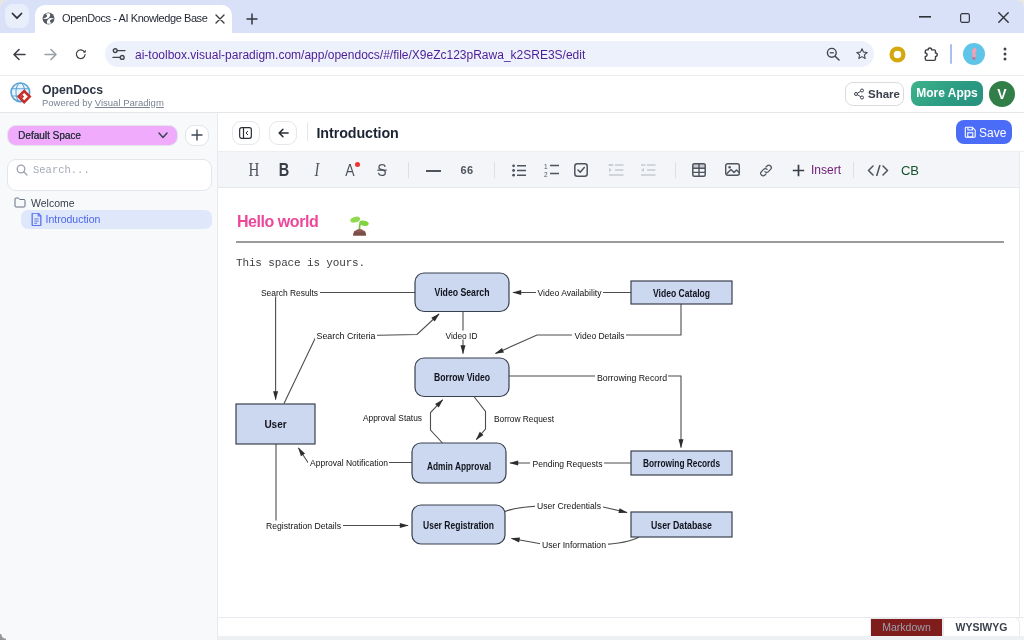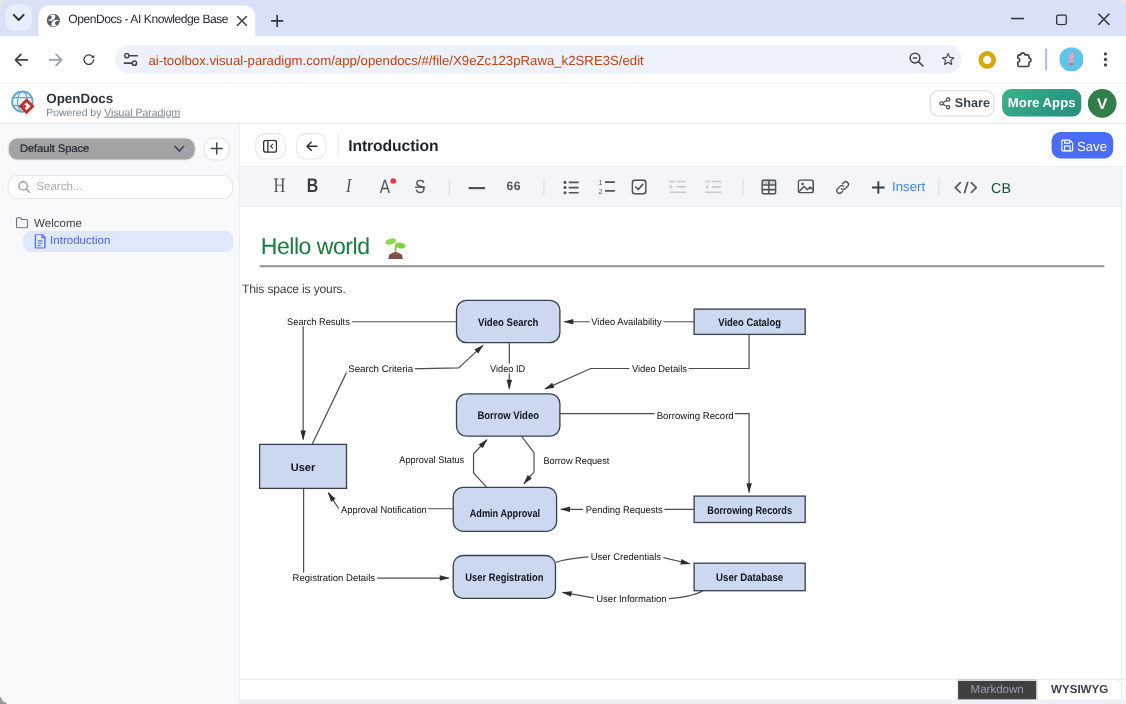--- a/index.html
+++ b/index.html
@@ -10,53 +10,53 @@
 
   
   #tabstrip { left:0; top:0; width:1024px; height:33px; background:#d8e1f7; }
   #chevbtn { left:5px; top:4px; width:24px; height:24px; border-radius:8px; background:#e9eefb; }
   #tab { left:35px; top:5px; width:197px; height:28px; background:#fff; border-radius:10px 10px 0 0; }
   #tabtitle { left:62px; top:11.5px; font-size:11px; color:#1f2430; letter-spacing:-0.42px; width:150px; overflow:hidden; white-space:nowrap; }
 
   
   #addr { left:0; top:33px; width:1024px; height:42px; background:#fff; }
   #pill { left:105px; top:41px; width:769px; height:26px; background:#ecf1fb; border-radius:13px; }
-  #url { left:135px; top:48px; font-size:12px; color:#c2410c; }
+  #url { left:135px; top:48px; font-size:12px; color:#4c1d95; }
 
   
   #apphead { left:0; top:75px; width:1024px; height:38px; background:#fff; border-top:1px solid #ebebed; border-bottom:1px solid #e7e7ea; }
   #brandname { left:42px; top:82.5px; font-size:12.2px; font-weight:bold; color:#2b3442;text-align:right; }
   #powered { left:42px; top:96.5px; font-size:9.5px; color:#7a8494;text-align:right; }
   #sharebtn { left:845px; top:82px; width:59px; height:24px; background:#fff; border:1px solid #d9dbdf; border-radius:8px; font-size:12px; font-weight:bold; color:#3c414b; }
   #moreapps { left:911px; top:81px; width:72px; height:25px; background:linear-gradient(135deg,#3db389 0%, #2b9a83 60%, #27917e 100%); border-radius:8px; color:#fff; font-size:12px; font-weight:bold; text-align:center; line-height:25px; }
   #vav { left:989px; top:81px; width:26px; height:26px; border-radius:50%; background:#317e48; color:#fff; font-size:14px; font-weight:bold; text-align:center; line-height:26px; }
 
   
   #sidebar { left:0; top:113px; width:218px; height:527px; background:#f8f9fb; border-right:1px solid #e8eaee; }
-  #select { left:7px; top:125px; width:171px; height:21px; background:#a3a3a3; border:1px solid #e2e5ea; border-radius:9px; font-size:10px; color:#2f3642; line-height:20px; padding-left:10px; text-shadow:0.35px 0 0 #2f3642; }
+  #select { left:7px; top:125px; width:171px; height:21px; background:#f0abfc; border:1px solid #e2e5ea; border-radius:9px; font-size:10px; color:#2f3642; line-height:20px; padding-left:10px; text-shadow:0.35px 0 0 #2f3642; }
   #plusbtn { left:185px; top:125px; width:24px; height:21px; background:#fff; border:1px solid #e2e5ea; border-radius:9px; }
-  #search { left:7px; top:159px; width:205px; height:22px; background:#fff; border:1px solid #e3e6ea; border-radius:9px; font-size:10.5px; color:#a4aab5; line-height:21px; padding-left:25px; }
+  #search { left:7px; top:159px; width:205px; height:32px; background:#fff; border:1px solid #e3e6ea; border-radius:9px; font-size:10.5px; color:#a4aab5; line-height:21px; padding-left:25px;font-family:Liberation Mono, monospace; }
   #welcomerow { left:31px; top:197px; font-size:10.5px; color:#3a414d; }
   #introrow { left:21px; top:210px; width:191px; height:19px; background:#dfe7fb; border-radius:7px; font-size:10.5px; color:#4a66ee; line-height:19px; }
 
   #contenthead { left:218px; top:113px; width:806px; height:39px; background:#fff; border-bottom:1px solid #eceef2; }
   .hbtn { width:28px; height:24px; background:#fff; border:1px solid #e5e7eb; border-radius:9px; position:absolute; top:121px; }
   #ctitle { left:316.5px; top:124.5px; font-size:14.3px; font-weight:bold; color:#1d2533; letter-spacing:-0.1px; }
   #savebtn { left:956px; top:120px; width:56px; height:24px; background:#4b6cf7; border-radius:8px; }
 
   #toolbar { left:218px; top:152px; width:801px; height:36px; background:#f3f5f8; border-bottom:1px solid #e5e8ec; }
   #rightstrip { left:1019px; top:152px; width:5px; height:465px; background:#fff; border-left:1px solid #e8eaee; }
 
   #content { left:218px; top:188px; width:801px; height:429px; background:#fff; }
-  #h1 { left:237px; top:213px; font-size:21px; font-weight:normal; color:#15803d; letter-spacing:-0.45px; }
+  #h1 { left:237px; top:213px; font-size:16px; font-weight:bold; color:#ec4899; letter-spacing:-0.45px; }
   #hrr { left:236px; top:241px; width:768px; height:2px; background:#9b9b9b; }
-  #ptext { left:220px; top:257px; font-size:11px; color:#3d4045; letter-spacing:-0.15px; }
+  #ptext { left:236px; top:257px; font-size:11px; color:#3d4045; letter-spacing:-0.15px;font-family:Liberation Mono, monospace; }
 
   #bottombar { left:218px; top:617px; width:806px; height:19px; background:#fff; border-top:1px solid #e7e9ee; }
-  #mdtab { left:870px; top:618px; width:73px; height:18px; background:#404040; border:1px solid #e9ebee; border-bottom:none; color:#99a0ab; font-size:10.5px; text-align:center; line-height:17px; }
+  #mdtab { left:870px; top:618px; width:73px; height:18px; background:#7f1d1d; border:1px solid #e9ebee; border-bottom:none; color:#99a0ab; font-size:10.5px; text-align:center; line-height:17px; }
   #wytab { left:943px; top:617px; width:77px; height:19px; background:#fff; border:1px solid #e9ebee; border-bottom:none; border-radius:0 6px 0 0; color:#3a404b; font-size:10.5px; font-weight:bold; text-align:center; line-height:18px; }
   #basestrip { left:218px; top:636px; width:806px; height:4px; background:#eef0f3; }
   #cornerBL { left:0px; top:634px; width:6px; height:6px; background:radial-gradient(circle at 6px 0px, transparent 4.2px, rgba(105,110,116,0.7) 5.2px); filter:blur(0.7px); }
 
   .toolico { position:absolute; top:152px; height:36px; display:flex; align-items:center; justify-content:center; color:#555c68; }
   .tsep { position:absolute; top:162px; width:1px; height:16px; background:#dcdfe5; }
   .tall { transform:scaleY(1.24); transform-origin:50% 55%; }
 </style>
 </head>
 <body>
@@ -268,21 +268,21 @@
     <circle cx="4.6" cy="4.3" r="1.2" fill="#4e545e"></circle>
     <path d="M1.5 11 L6 6.5 L9 9.5 L11.5 7 L14 9.5" fill="none" stroke="#4e545e" stroke-width="1.4" stroke-linejoin="round"></path>
   </svg>
   <svg class="abs" style="left:759px;top:164px;" width="14" height="13" viewBox="0 0 24 24">
     <path d="M10 14 a4.5 4.5 0 0 0 6.4 0 l4 -4 a4.5 4.5 0 0 0 -6.4 -6.4 l-2.2 2.2" fill="none" stroke="#4e545e" stroke-width="2.3" stroke-linecap="round"></path>
     <path d="M14 10 a4.5 4.5 0 0 0 -6.4 0 l-4 4 a4.5 4.5 0 0 0 6.4 6.4 l2.2 -2.2" fill="none" stroke="#4e545e" stroke-width="2.3" stroke-linecap="round"></path>
   </svg>
   <svg class="abs" style="left:792px;top:164px;" width="13" height="13" viewBox="0 0 13 13">
     <path d="M6.5 0.8 V12.2 M0.8 6.5 H12.2" stroke="#383d46" stroke-width="1.7"></path>
   </svg>
-  <div class="toolico" style="left:809px;width:34px;font-size:12px;color:#3b82f6;">Insert</div>
+  <div class="toolico" style="left:809px;width:34px;font-size:12px;color:#701a75;">Insert</div>
   <div class="tsep" style="left:853px;"></div>
   <svg class="abs" style="left:867px;top:165px;" width="22" height="11" viewBox="0 0 22 11">
     <path d="M6 1 L1.5 5.5 L6 10 M16 1 L20.5 5.5 L16 10 M12.8 0.5 L9.8 10.5" fill="none" stroke="#4e545e" stroke-width="1.5" stroke-linecap="round" stroke-linejoin="round"></path>
   </svg>
   <div class="toolico" style="left:898px;width:24px;font-size:13px;color:#14532d;">CB</div>
 
   <div class="abs" id="content"></div>
   <div class="abs" id="h1">Hello world</div>
 
   <svg class="abs" style="left:350px;top:215px;" width="19" height="21" viewBox="0 0 19 21">

